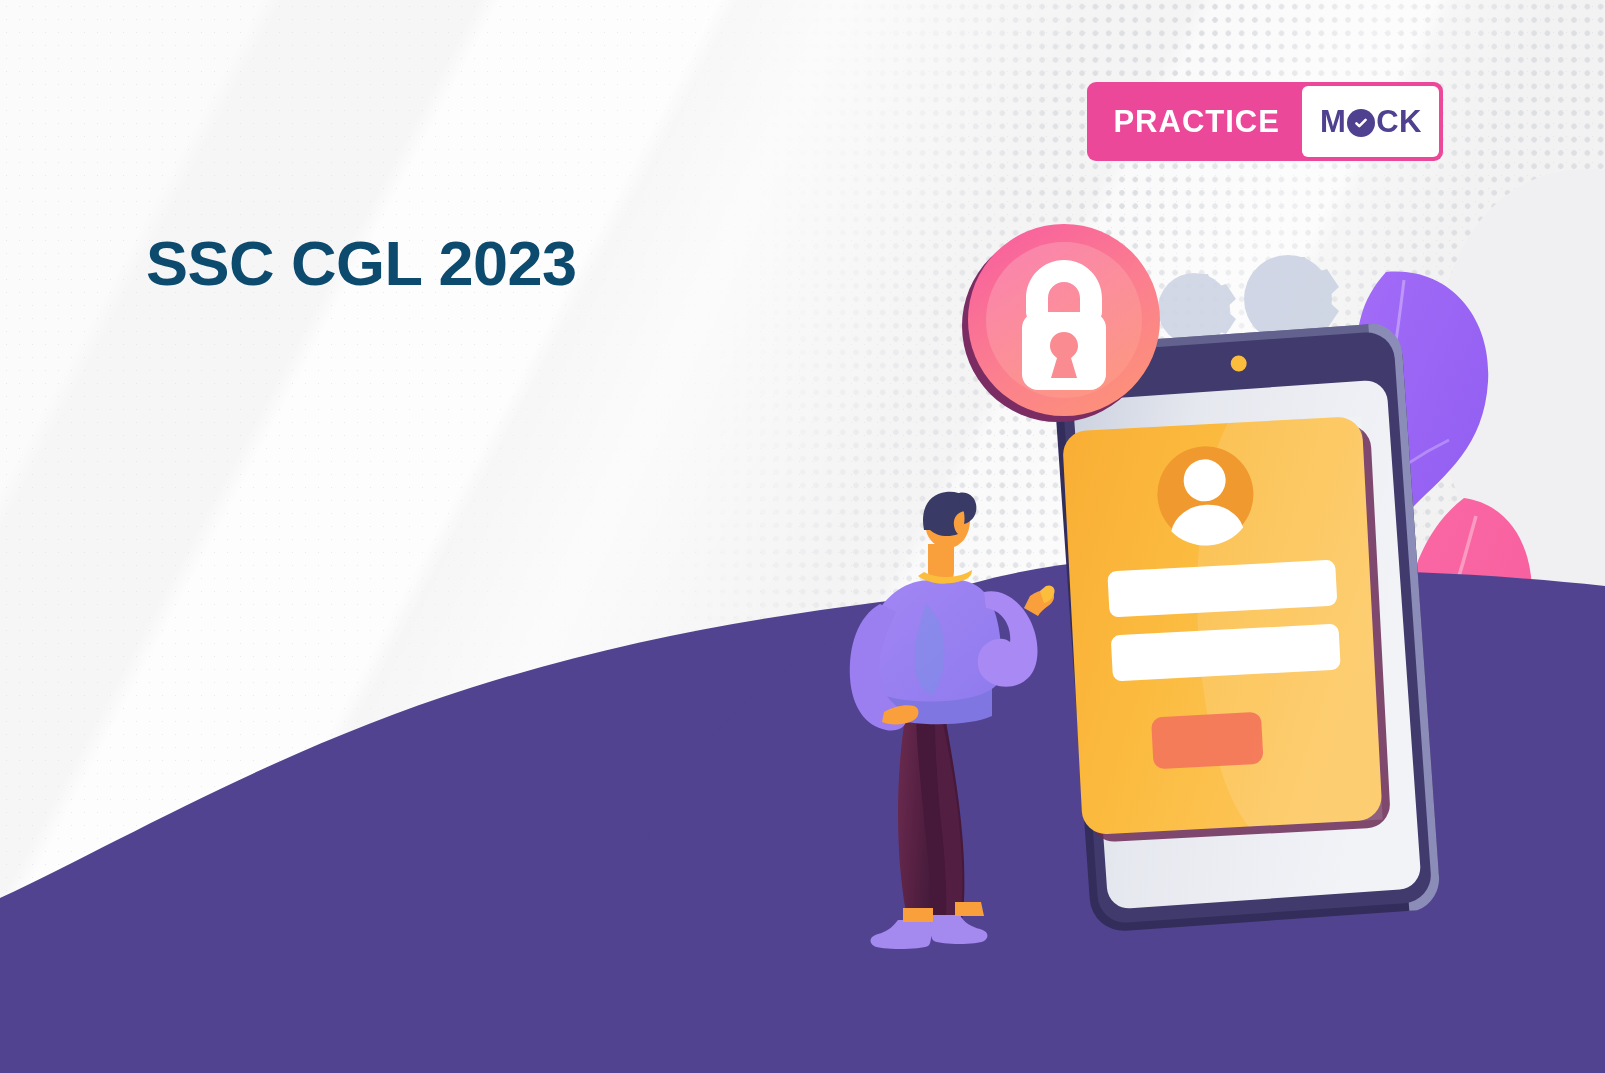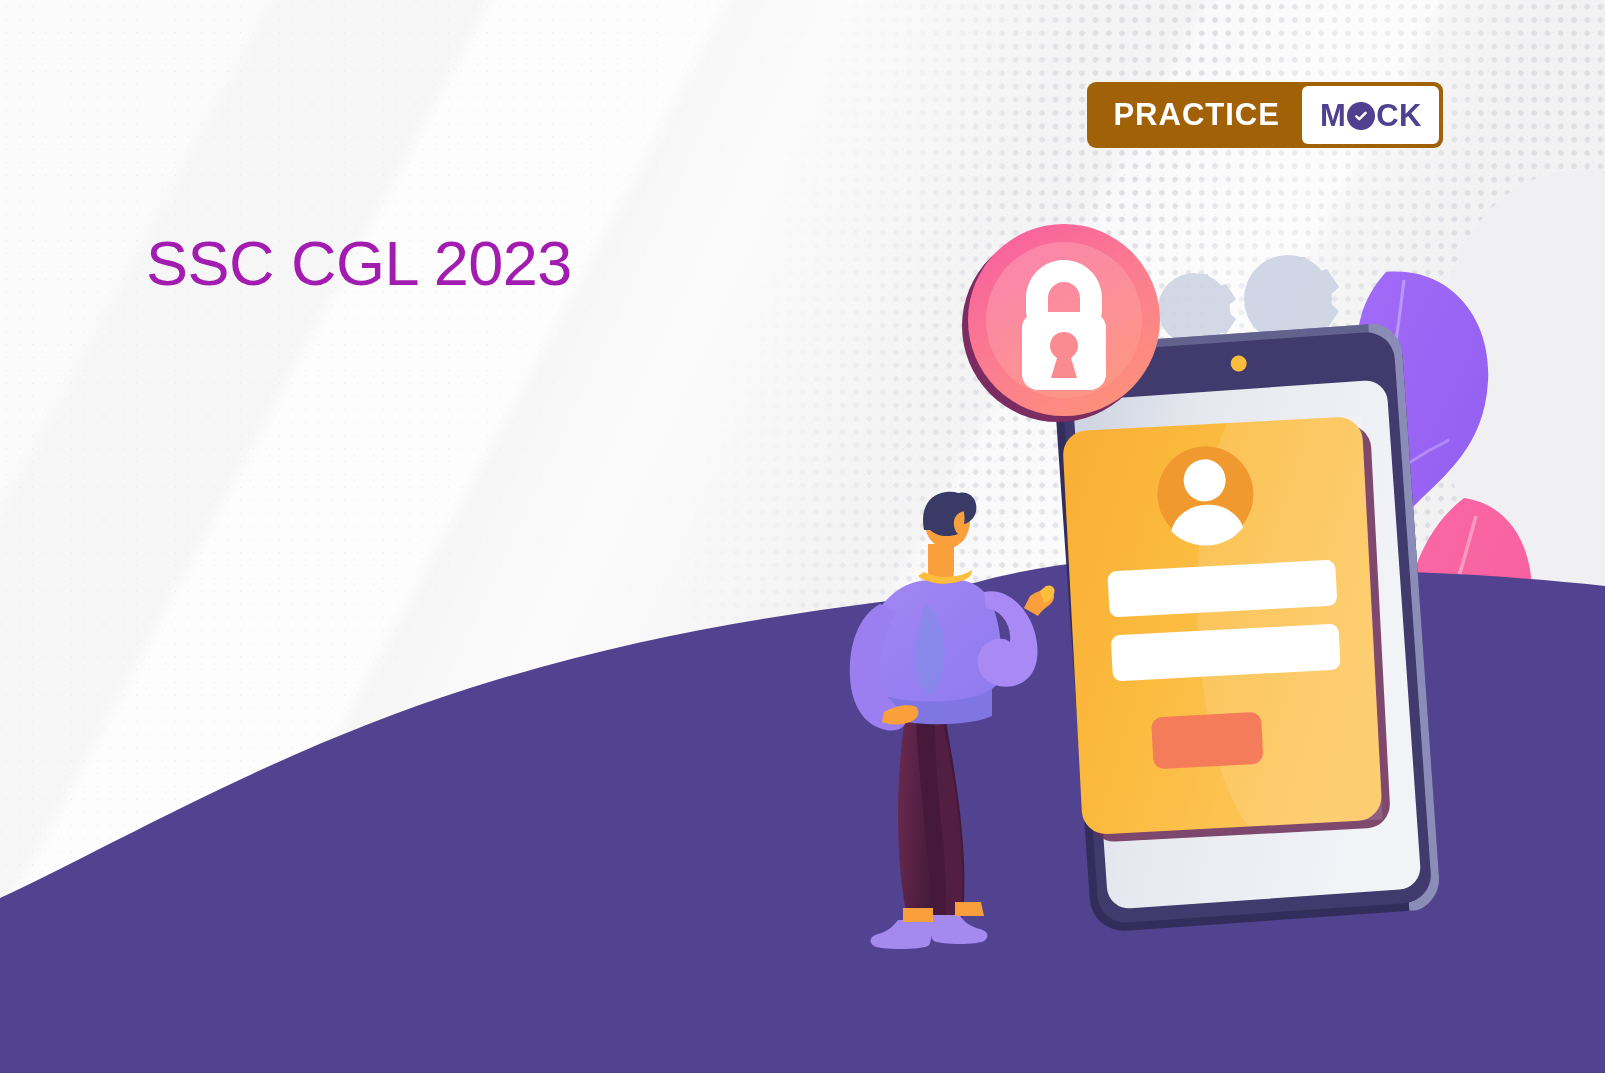--- a/index.html
+++ b/index.html
@@ -58,36 +58,36 @@
 
   
   .headline {
     position:absolute;
     left:146px; top:228px;
     width:760px;
     z-index:40;
   }
   .headline .line {
     display:block;
-    color:#a21caf;
+    color:#0c4a6e;
     font-size:63px;
-    font-weight:normal;
+    font-weight:bold;
     line-height:1.12;
     letter-spacing:-0.5px;
     white-space:nowrap;
   }
 
   
   .logo {
     position:absolute;
     top:82px; right:162px;
-    height:66px;
+    height:79px;
     display:flex;
     align-items:stretch;
-    background:#a16207;
+    background:#ec4899;
     border-radius:9px;
     overflow:hidden;
     z-index:60;
     box-shadow:0 0 0 0 rgba(0,0,0,0);
   }
   .logo-left {
     display:flex; align-items:center;
     padding:0 22px 0 26px;
     color:#ffffff;
     font-size:31px;

